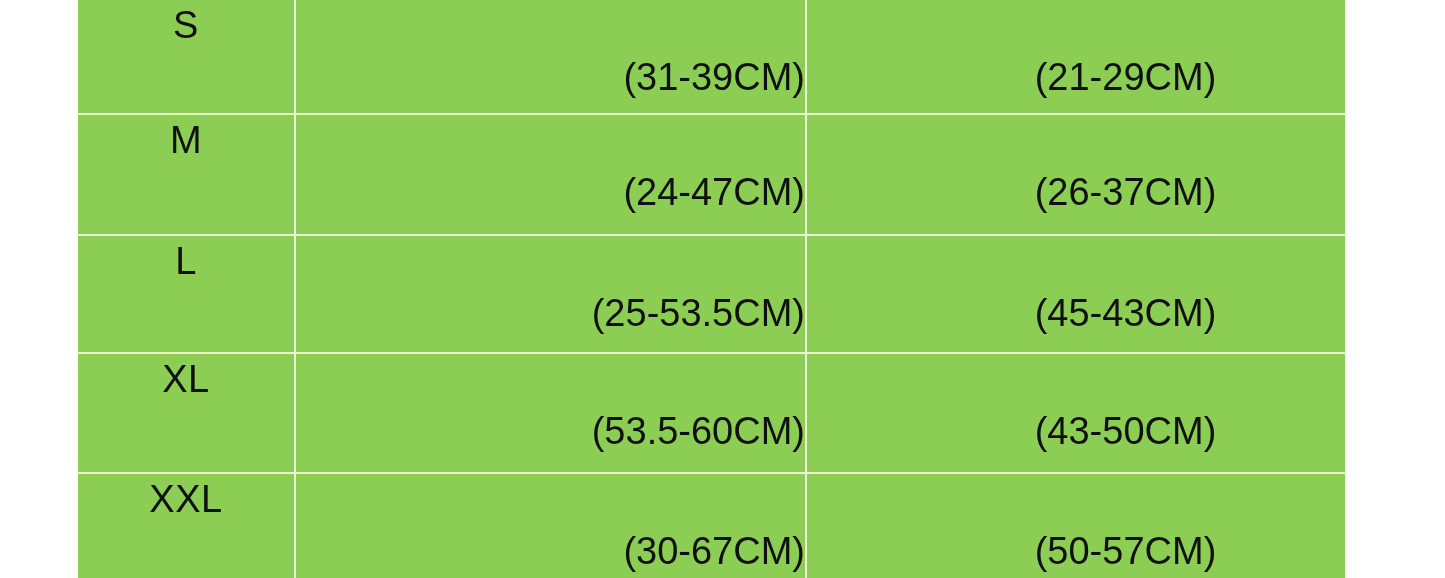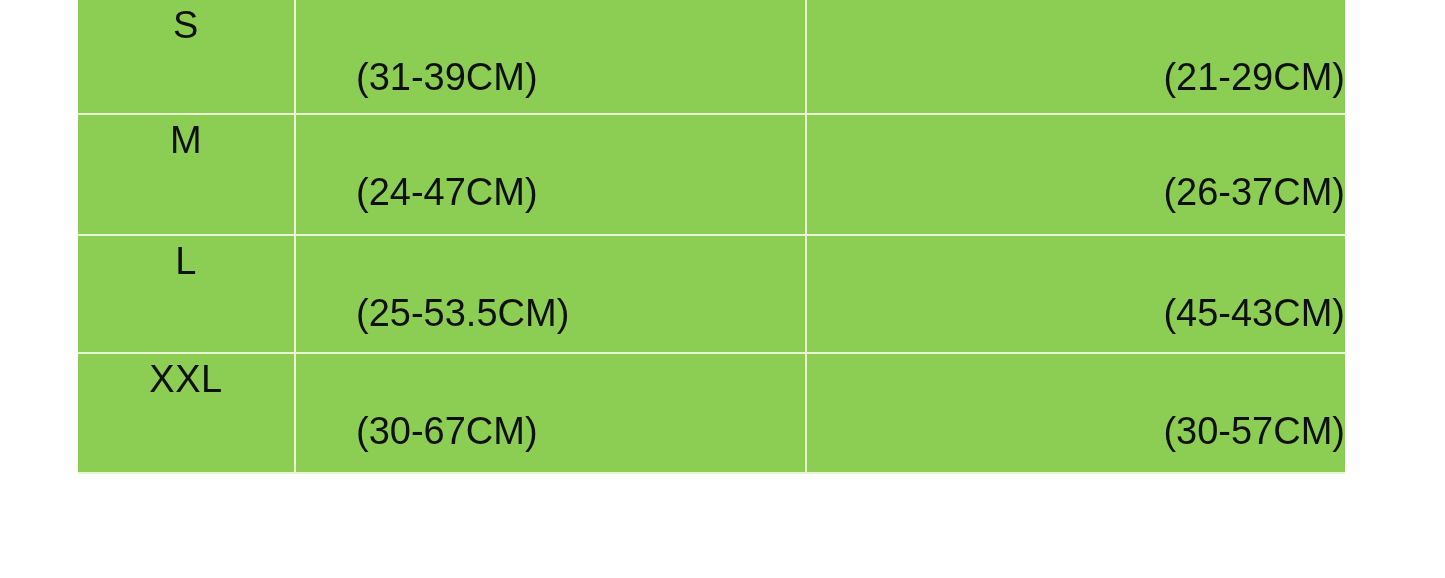--- a/index.html
+++ b/index.html
@@ -67,32 +67,32 @@
     line-height: 1.05;
     color: #101010;
     letter-spacing: 0.5px;
     font-weight: 400;
   }
 
   
   .meas-a {
     top: 58px;
     padding-left: 60px;
-    text-align: left;
+    text-align: right;
     font-size: 38px;
     line-height: 1.05;
     color: #101010;
     font-weight: 400;
     white-space: nowrap;
   }
 
   .meas-b {
     top: 58px;
     padding-left: 72px;
-    text-align: right;
+    text-align: center;
     font-size: 38px;
     line-height: 1.05;
     color: #101010;
     font-weight: 400;
     white-space: nowrap;
     margin-left: 27px;
   }
 
   
   .size-table td:first-child { border-left: none; }
@@ -135,28 +135,39 @@
           <div class="cell-inner size-label">L</div>
         </td>
         <td class="col-meas-a">
           <div class="cell-inner meas-a">(25-53.5CM)</div>
         </td>
         <td class="col-meas-b">
           <div class="cell-inner meas-b">(45-43CM)</div>
         </td>
       </tr>
 
+      <tr class="r4">
+        <td class="col-size">
+          <div class="cell-inner size-label">XL</div>
+        </td>
+        <td class="col-meas-a">
+          <div class="cell-inner meas-a">(53.5-60CM)</div>
+        </td>
+        <td class="col-meas-b">
+          <div class="cell-inner meas-b">(43-50CM)</div>
+        </td>
+      </tr>
 
       <tr class="r5">
         <td class="col-size">
           <div class="cell-inner size-label">XXL</div>
         </td>
         <td class="col-meas-a">
           <div class="cell-inner meas-a">(30-67CM)</div>
         </td>
         <td class="col-meas-b">
-          <div class="cell-inner meas-b">(30-57CM)</div>
+          <div class="cell-inner meas-b">(50-57CM)</div>
         </td>
       </tr>
 
     </tbody>
   </table>
 </div>
 
 </body></html>

